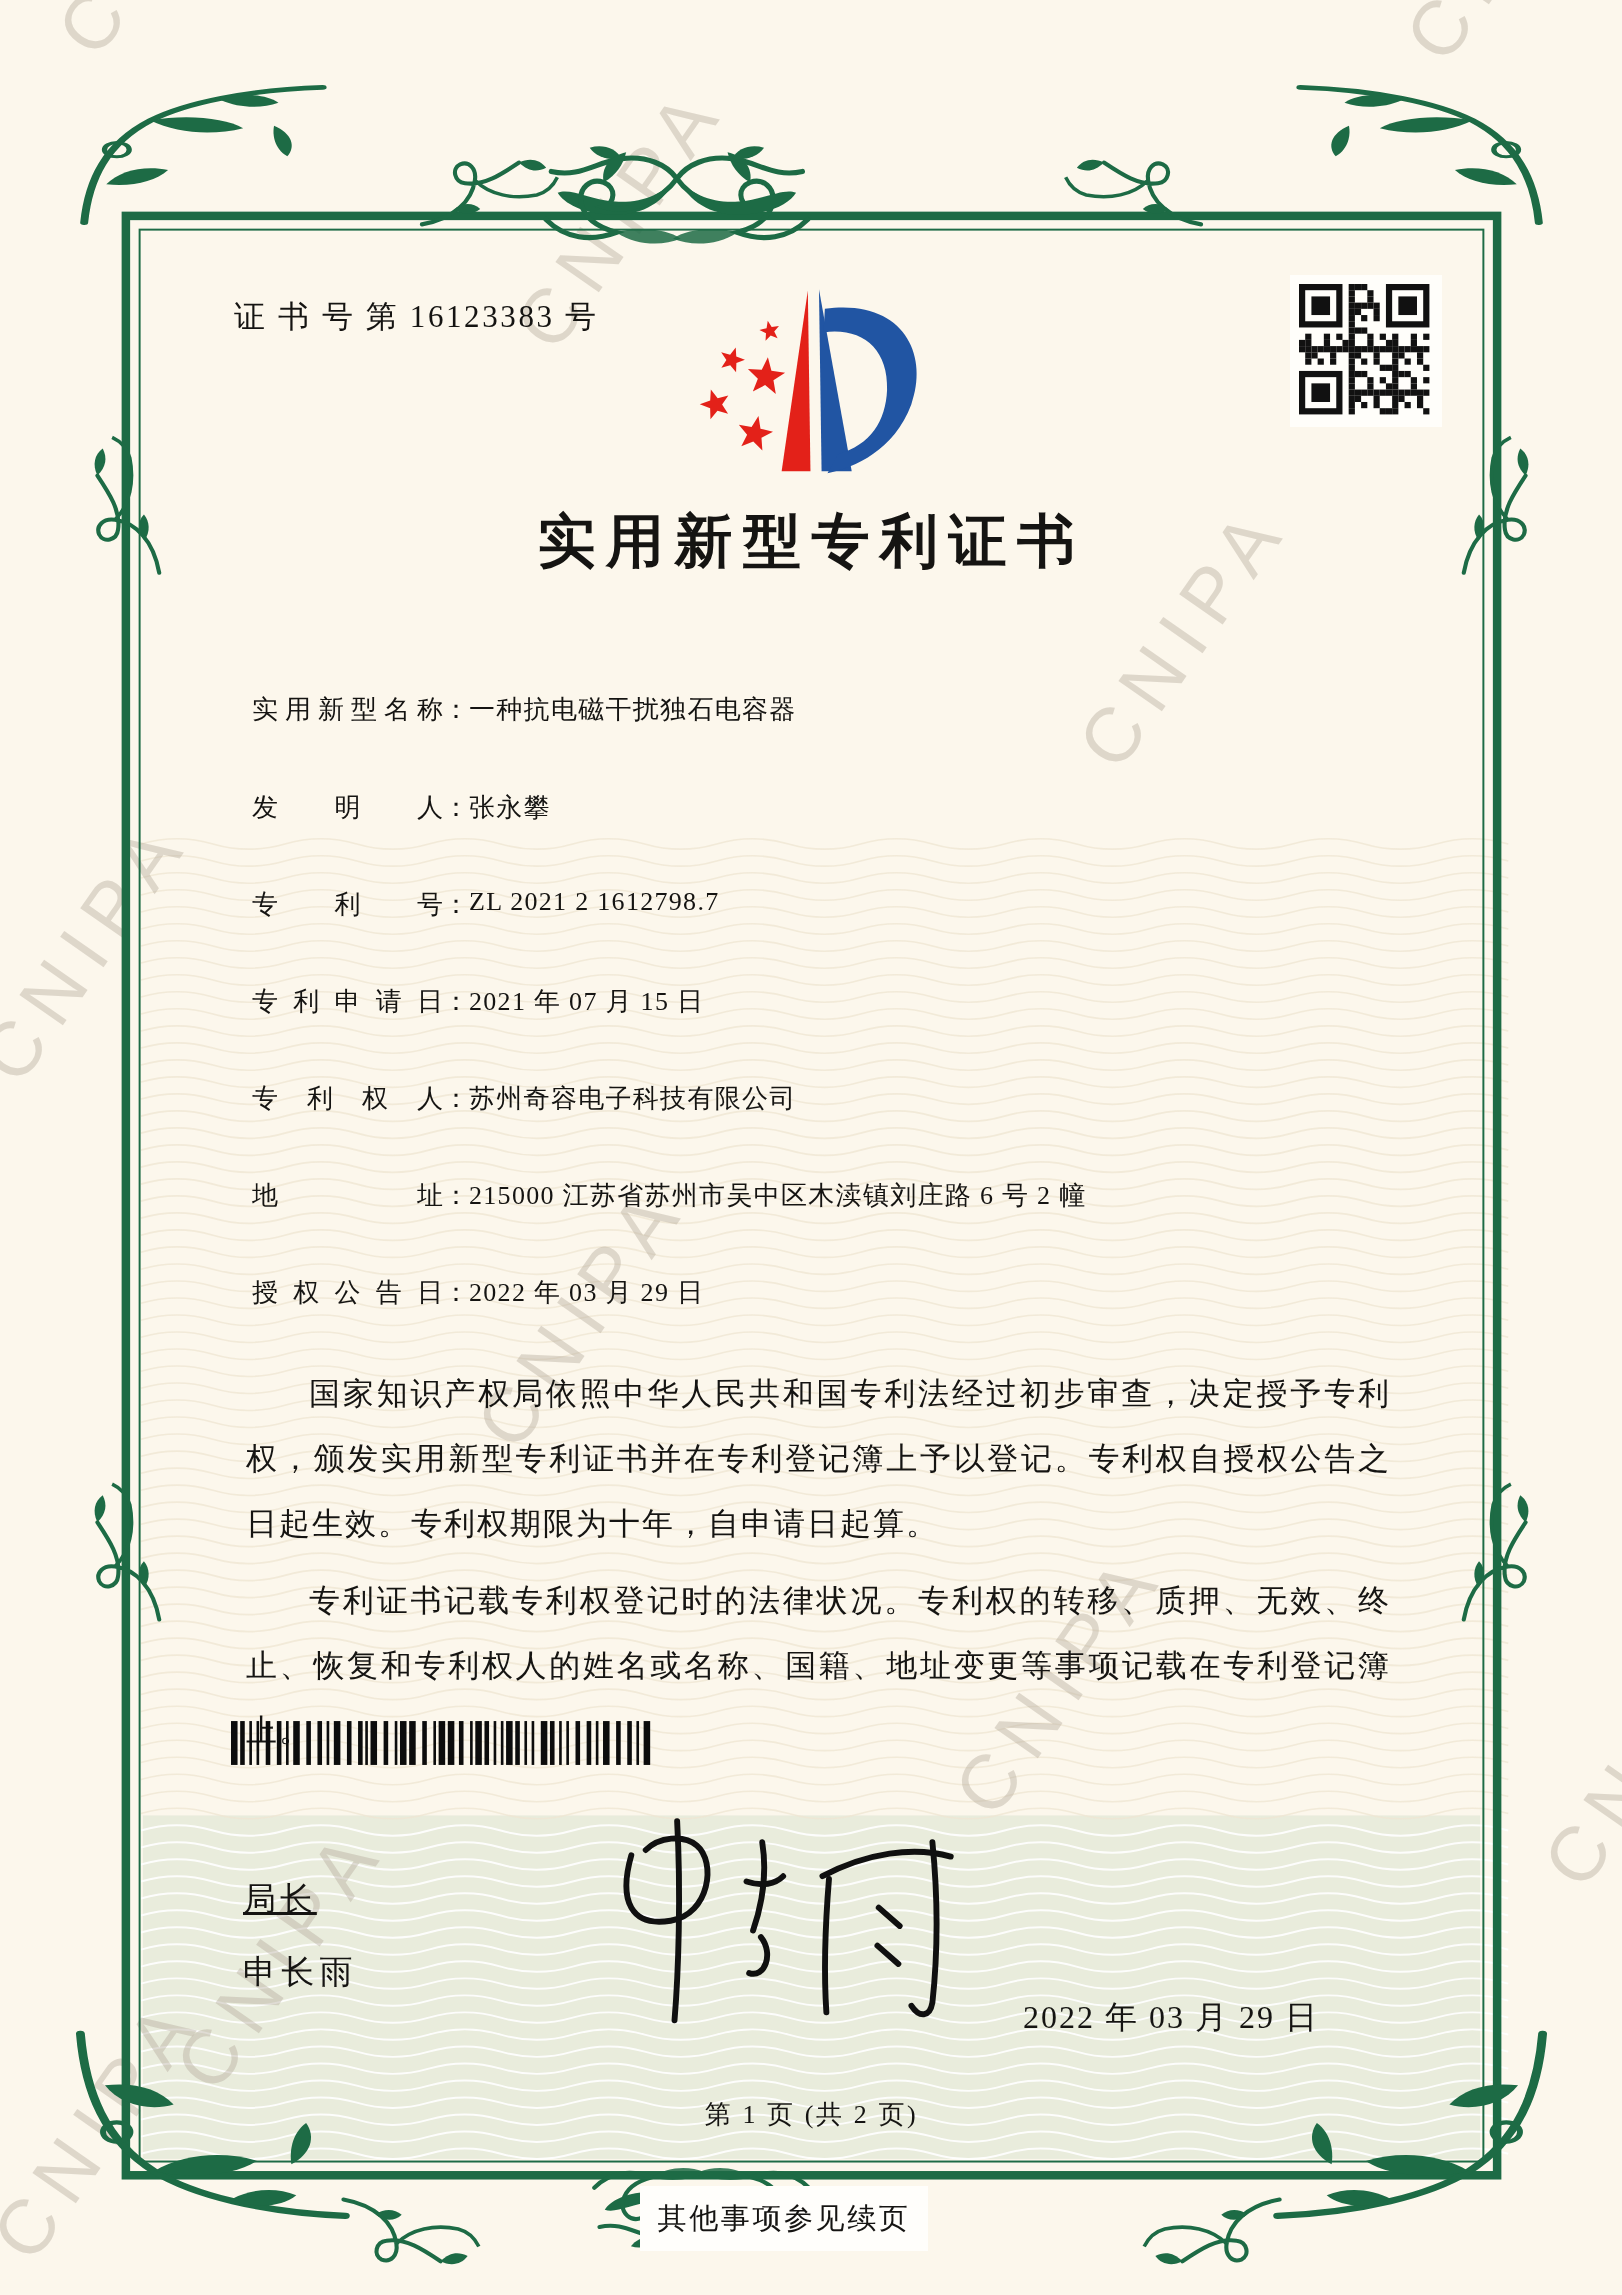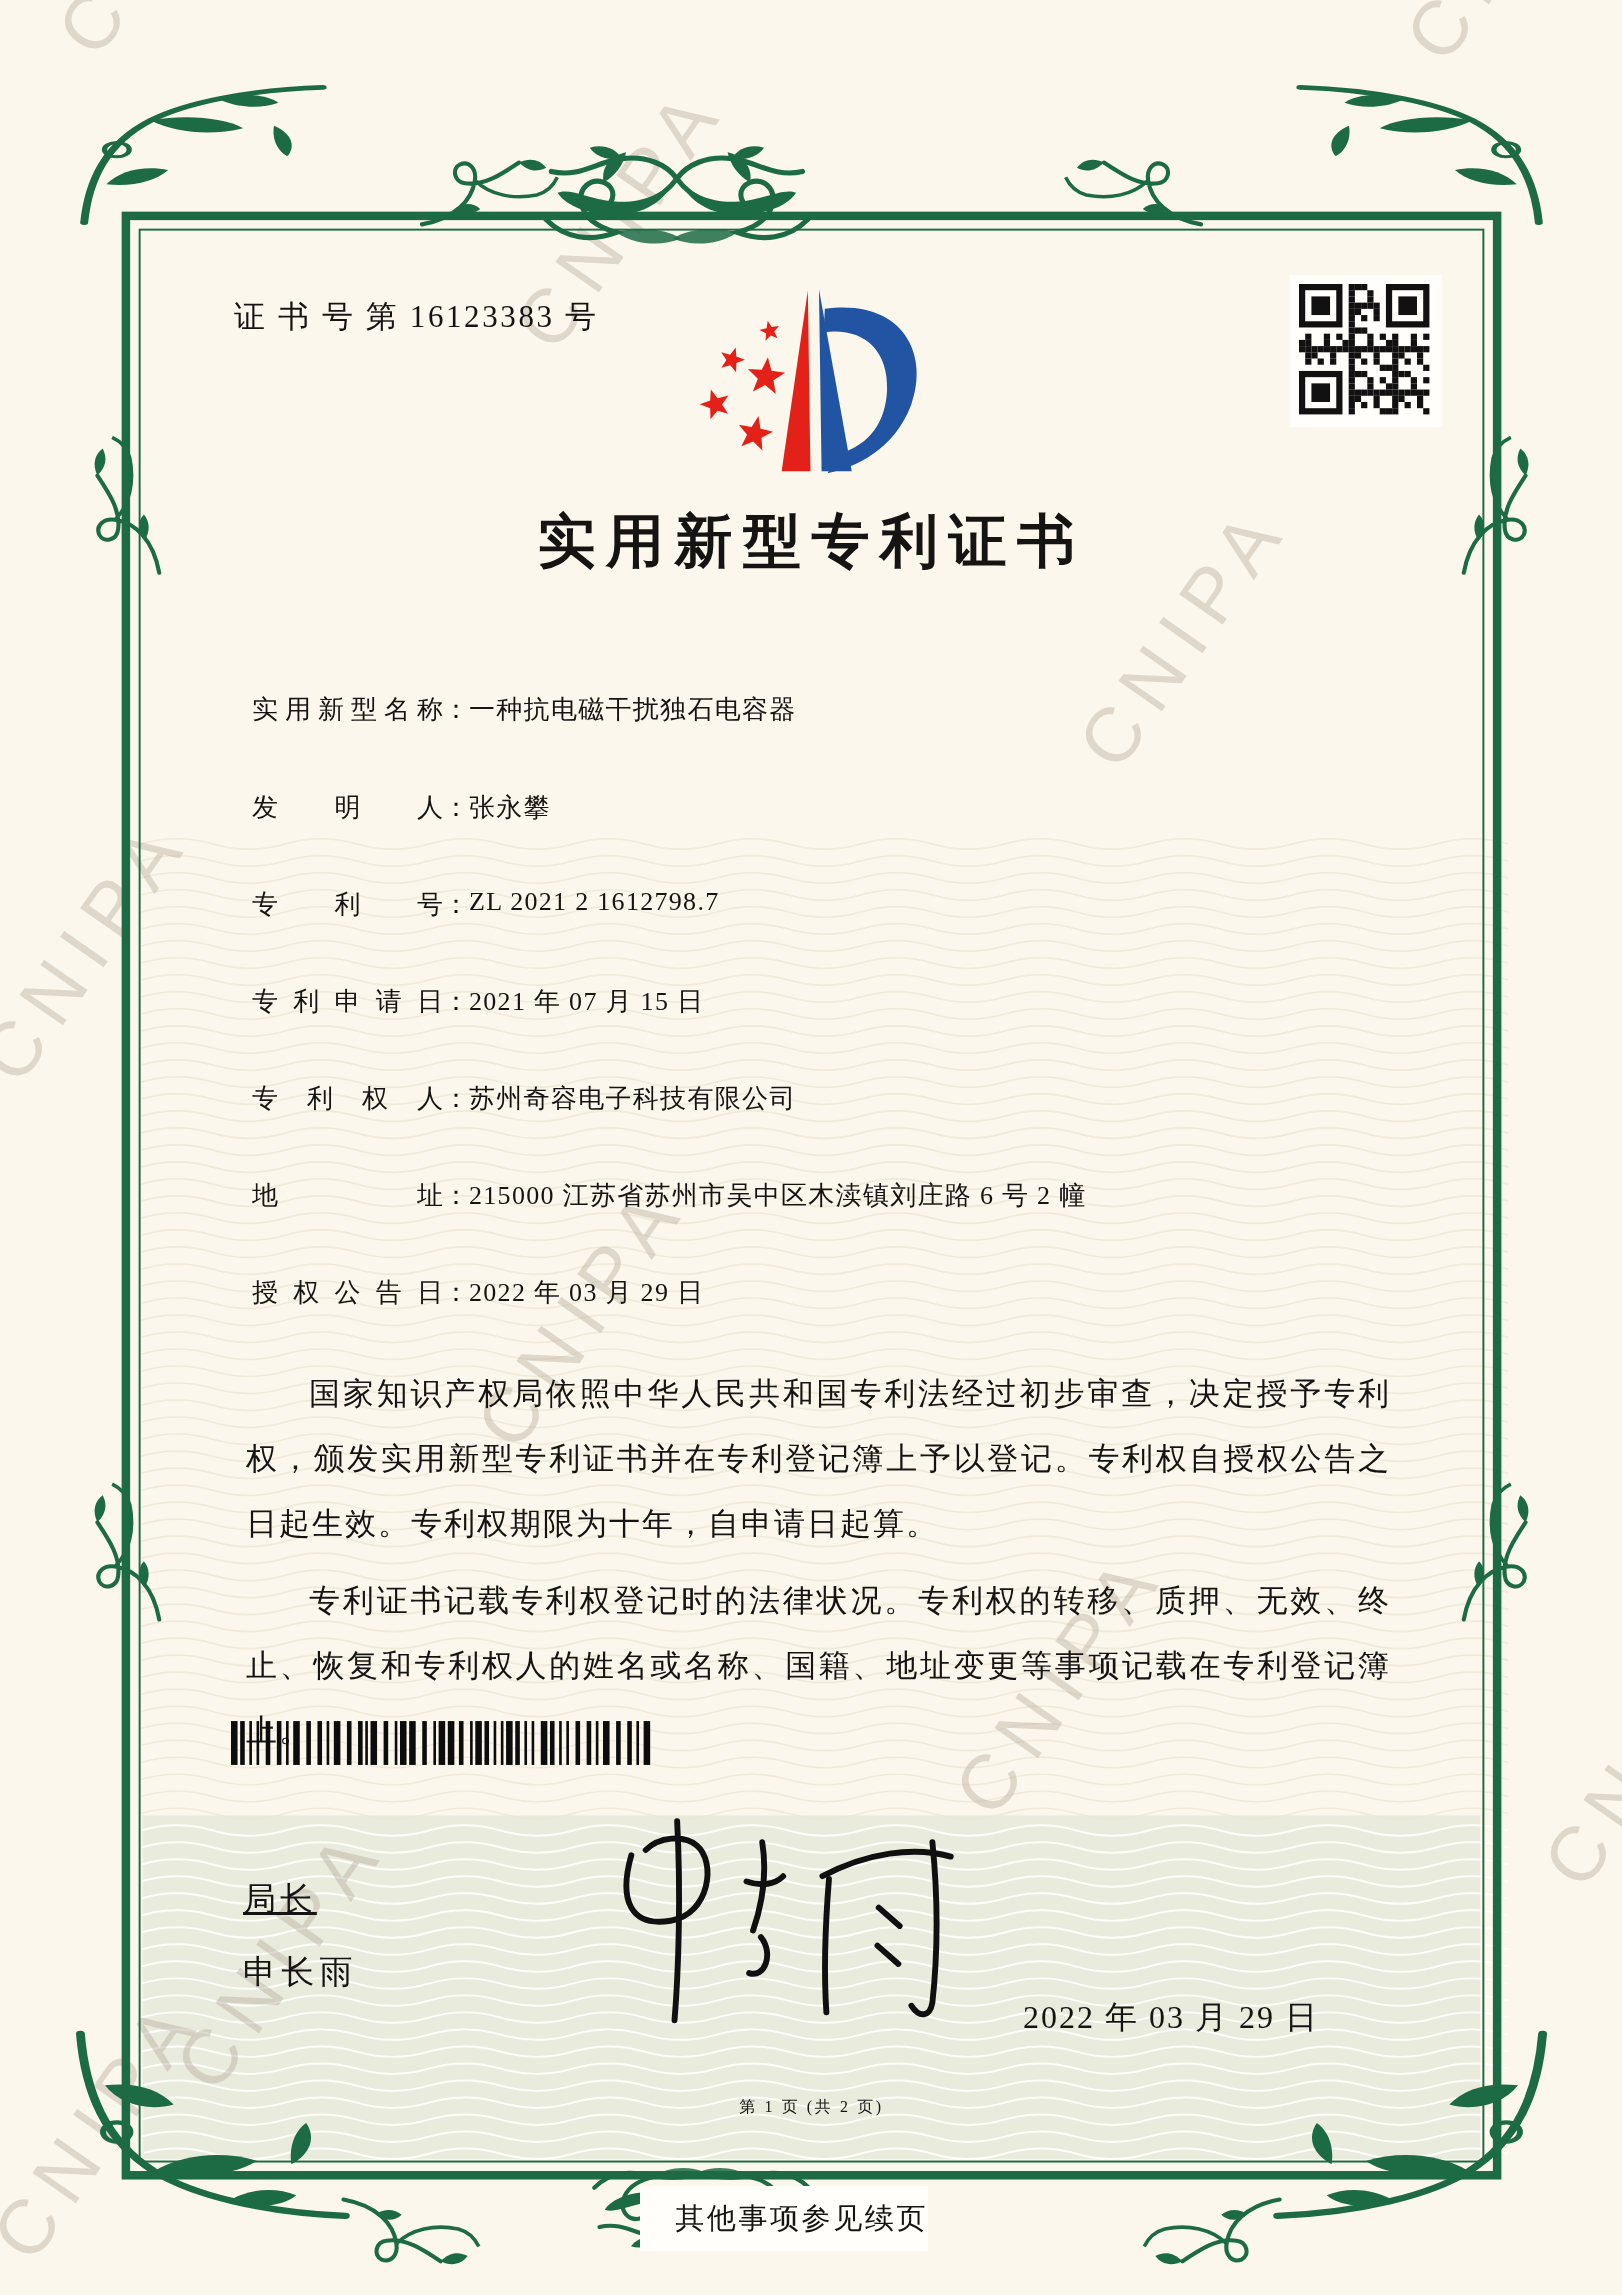--- a/index.html
+++ b/index.html
@@ -42,24 +42,24 @@
   .bodytext{
     position:absolute;left:234px;top:1349px;width:1169px;
     font-size:31px;line-height:65px;text-align:justify;letter-spacing:2px;
   }
   .bodytext p{margin:12px;text-indent:63px;}
   #barcode{position:absolute;left:231px;top:1721px;}
   .signer-title{position:absolute;left:243px;top:1877px;font-size:33px;letter-spacing:3.9px;text-decoration:underline;}
   .signer-name{position:absolute;left:243px;top:1950px;font-size:33px;letter-spacing:5.2px;}
   #signature{position:absolute;left:592px;top:1816px;}
   .issue-date{position:absolute;left:1023px;top:1996px;font-size:32px;letter-spacing:2px;}
-  .page-info{position:absolute;left:0;top:2097px;width:1623px;text-align:center;font-size:16px;letter-spacing:2.6px;}
+  .page-info{position:absolute;left:0;top:2097px;width:1623px;text-align:center;font-size:26px;letter-spacing:2.6px;}
   .note-band{
     position:absolute;left:640px;top:2186px;width:288px;height:65px;
-    background:#fffefb;display:flex;align-items:center;justify-content:flex-end;
+    background:#fffefb;display:flex;align-items:center;justify-content:center;
   }
   .note-band span{font-size:29px;letter-spacing:2.6px;}
   .qr-box{position:absolute;left:1290px;top:275px;width:152px;height:152px;background:#fffefa;}
   #qr{position:absolute;left:9.2px;top:9.2px;}
   #logo{position:absolute;left:686px;top:280px;}
 </style>
 </head>
 <body>
 
 <div class="layer" id="waves-layer">

